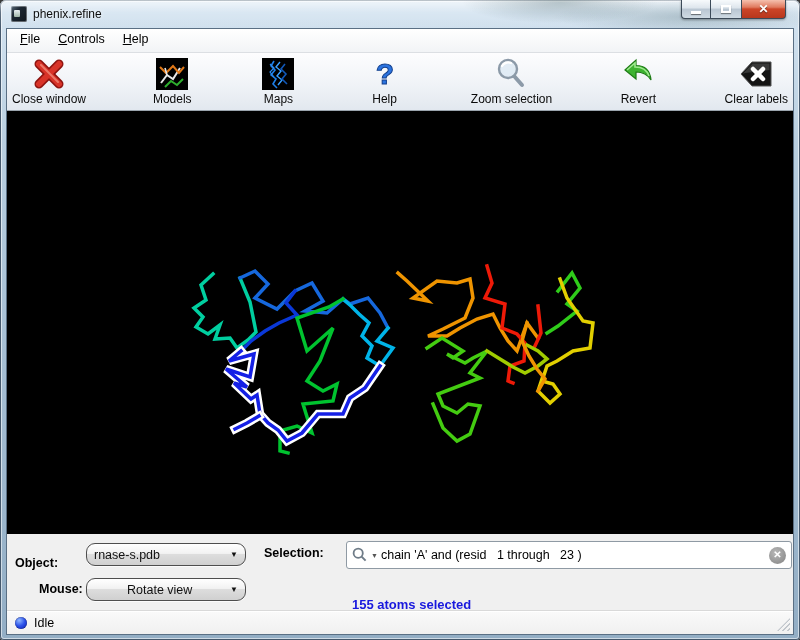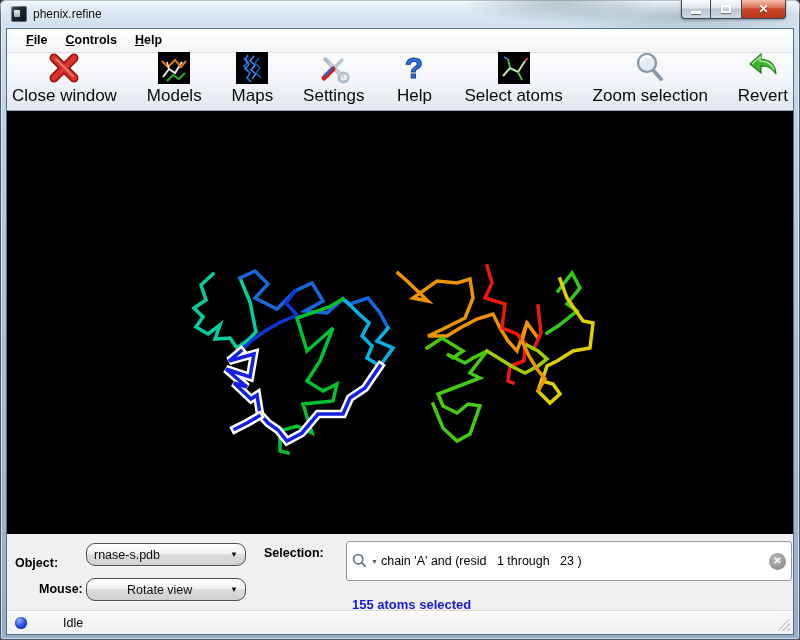--- a/index.html
+++ b/index.html
@@ -34,55 +34,55 @@
   .glyph-min { width:10px; height:3px; background:#fff; box-shadow:0 1px 1px rgba(0,0,0,.5); margin-top:6px; }
   .glyph-max { width:10px; height:8px; border:2px solid #fff; box-shadow:0 1px 1px rgba(0,0,0,.4); }
   .glyph-close { color:#fff; font-size:12px; font-weight:bold; text-shadow:0 1px 1px rgba(0,0,0,.5); line-height:1; }
 
   
   .client { position:absolute; left:6px; right:6px; top:28px; bottom:5px;
     border:1px solid #5a6f84; background:#f0f0f0; display:flex; flex-direction:column; }
 
   .menubar { height:24px; background:linear-gradient(180deg,#ffffff,#f4f6f8 70%,#ecef f2);
     background:linear-gradient(180deg,#ffffff,#f2f4f6); border-bottom:1px solid #dcdfe3;
-    display:flex; align-items:center; padding-left:10px;font-weight:bold; }
+    display:flex; padding-left:4px; }
   .menu-item { display:inline-block; padding:3px 9px; font-size:12.5px; color:#000; cursor:default; }
   .menu-item::first-letter { text-decoration:underline; }
 
   .toolbar { height:58px; background:linear-gradient(180deg,#fdfdfe 0%,#f0f3f7 55%,#e2e8ef 100%);
     border-bottom:1px solid #9aa4ad; display:flex; justify-content:space-between;
     align-items:flex-end; padding:3px 5px 4px 5px; }
   .tool-btn { display:flex; flex-direction:column; align-items:center; gap:1px; min-width:40px; }
   .tool-icon { width:34px; height:34px; display:flex; align-items:center; justify-content:center; }
-  .tool-label { font-size:17px; color:#0a0a0a; white-space:nowrap; }
+  .tool-label { font-size:12px; color:#0a0a0a; white-space:nowrap; }
 
   
   .viewport { height:425px; background:#000; position:relative; overflow:hidden; }
   .viewport svg { position:absolute; inset:0; }
 
   
   .controls { height:76px; background:#f0f0f0; position:relative; }
   .ctl-label { position:absolute; font-weight:bold; font-size:12.5px; color:#000; }
   .combo { position:absolute; width:160px; height:23px; border:1px solid #4e4e4e; border-radius:9px;
     background:linear-gradient(180deg,#ffffff 0%,#f2f2f2 45%,#dddddd 50%,#d0d0d0 100%);
     display:flex; align-items:center; padding:0 7px; font-size:12.5px; box-shadow:0 1px 0 rgba(255,255,255,.7); }
   .combo .arrow { margin-left:auto; font-size:8px; color:#111; }
-  .searchbox { position:absolute; left:339px; top:7px; width:446px; height:40px; background:#fff;
+  .searchbox { position:absolute; left:339px; top:7px; width:446px; height:28px; background:#fff;
     border:1px solid #8f9aa4; border-radius:3px; display:flex; align-items:center; padding:0 5px; gap:3px; }
   .searchbox input { flex:1; border:none; outline:none; font-family:"Liberation Sans",sans-serif;
     font-size:12.5px; color:#000; background:transparent; white-space:pre; }
   .search-clear { width:17px; height:17px; border-radius:50%;
     background:radial-gradient(circle at 40% 35%, #b8b8b8, #8d8d8d 80%); color:#fff; font-size:10px;
     font-weight:bold; display:flex; align-items:center; justify-content:center; line-height:1; }
   .atoms-selected { position:absolute; left:345px; top:47px; font-weight:bold; font-size:13px; }
 
   
   .statusbar { height:24px; margin-top:auto; background:linear-gradient(180deg,#fafafa,#f0f0f0);
     border-top:1px solid #d9d9d9; box-shadow:inset 0 1px 0 #fff; display:flex; align-items:center;
-    padding-left:8px; position:relative;gap:29px; }
+    padding-left:8px; position:relative; }
   .status-ball { width:12px; height:12px; border-radius:50%;
     background:radial-gradient(circle at 35% 28%, #90b8ff 0%, #2c52ea 48%, #0a1cae 100%);
     box-shadow:inset 0 0 1px #00073a; margin-right:7px; }
   .status-text { font-size:12.5px; color:#000; }
   .resize-grip { position:absolute; right:3px; bottom:3px; width:13px; height:13px;
     clip-path:polygon(100% 0, 100% 100%, 0 100%);
     background:linear-gradient(135deg, transparent 0 46%, #c2c7cd 46% 54%, transparent 54% 66%,
       #c2c7cd 66% 74%, transparent 74% 86%, #c2c7cd 86% 94%, transparent 94%); }
 </style>
 </head>
@@ -148,57 +148,30 @@
             <rect width="32" height="32" fill="#000"></rect>
             <polyline points="12,3 9,8 13,12 9,17 14,21 11,26 15,30" fill="none" stroke="#1d7fe8" stroke-width="1.6"></polyline>
             <polyline points="18,4 14,9 19,13 15,18 20,22 16,27" fill="none" stroke="#39a0ff" stroke-width="1.4"></polyline>
             <polyline points="23,6 19,11 24,16 20,21 25,26" fill="none" stroke="#1158b8" stroke-width="1.6"></polyline>
             <polyline points="8,6 12,10 8,14 12,19" fill="none" stroke="#2a8cf0" stroke-width="1.2"></polyline>
           </svg>
         </span>
         <span class="tool-label">Maps</span>
       </div>
 
-      <div class="tool-btn">
-        <span class="tool-icon">
-          <svg width="34" height="34" viewBox="0 0 34 34">
-            <line x1="7" y1="7" x2="25" y2="25" stroke="#aebecb" stroke-width="4"></line>
-            <circle cx="26.5" cy="26.5" r="4.5" fill="none" stroke="#aebecb" stroke-width="3.2"></circle>
-            <rect x="24" y="24" width="6" height="5" fill="#e9eef2"></rect>
-            <line x1="27" y1="27" x2="12" y2="12" stroke="#c9d4dc" stroke-width="2"></line>
-            <line x1="26" y1="8" x2="16" y2="18" stroke="#b8c6d0" stroke-width="3.4"></line>
-            <line x1="16" y1="18" x2="7" y2="27" stroke="#cc2020" stroke-width="5" stroke-linecap="round"></line>
-            <line x1="15" y1="17" x2="8" y2="24" stroke="#2a66d8" stroke-width="2.4" stroke-linecap="round"></line>
-          </svg>
-        </span>
-        <span class="tool-label">Settings</span>
-      </div>
 
       <div class="tool-btn">
         <span class="tool-icon">
           <svg width="34" height="34" viewBox="0 0 34 34">
             <text x="17" y="27" text-anchor="middle" font-family="Liberation Sans,sans-serif" font-size="30" font-weight="bold" fill="#2b74e0" stroke="#123f8c" stroke-width="1">?</text>
           </svg>
         </span>
         <span class="tool-label">Help</span>
       </div>
 
-      <div class="tool-btn">
-        <span class="tool-icon">
-          <svg width="32" height="32" viewBox="0 0 32 32">
-            <rect width="32" height="32" fill="#000"></rect>
-            <polyline points="5,24 12,16 20,20 27,9" fill="none" stroke="#bfe6b0" stroke-width="2"></polyline>
-            <line x1="12" y1="16" x2="10" y2="7" stroke="#56c04e" stroke-width="1.8"></line>
-            <line x1="20" y1="20" x2="24" y2="28" stroke="#56c04e" stroke-width="1.8"></line>
-            <line x1="10" y1="7" x2="6" y2="5" stroke="#4a6cd8" stroke-width="1.8"></line>
-            <line x1="27" y1="9" x2="30" y2="6" stroke="#d84040" stroke-width="1.8"></line>
-          </svg>
-        </span>
-        <span class="tool-label">Select atoms</span>
-      </div>
 
       <div class="tool-btn">
         <span class="tool-icon">
           <svg width="34" height="34" viewBox="0 0 34 34">
             <circle cx="14" cy="12" r="9" fill="#dfeaf4" fill-opacity=".9" stroke="#8c9aa8" stroke-width="2.4"></circle>
             <path d="M8,9 a7,7 0 0 1 9,-3" fill="none" stroke="#ffffff" stroke-width="2.4" stroke-linecap="round"></path>
             <line x1="20.5" y1="19.5" x2="28" y2="28" stroke="#8c9aa8" stroke-width="4" stroke-linecap="round"></line>
           </svg>
         </span>
         <span class="tool-label">Zoom selection</span>
@@ -208,20 +181,31 @@
       <div class="tool-btn">
         <span class="tool-icon">
           <svg width="34" height="34" viewBox="0 0 34 34">
             <path d="M4,13 L15,3 L15,8.5 C24,8.5 29,13 30,23 C26,16.5 21,15 15,15 L15,22 Z" fill="#3db330" stroke="#1c7a14" stroke-width="1.2"></path>
             <path d="M6,13 L14,6 L14,10 C22,10 26,13 28,19" fill="none" stroke="#9fe88f" stroke-width="1.6"></path>
           </svg>
         </span>
         <span class="tool-label">Revert</span>
       </div>
 
+      <div class="tool-btn">
+        <span class="tool-icon">
+          <svg width="34" height="34" viewBox="0 0 34 34">
+            <polygon points="2,17 13,5 32,5 32,29 13,29" fill="#141414" stroke="#555" stroke-width="1"></polygon>
+            <polygon points="3.5,17 13.5,6.5 30.5,6.5 30.5,13 6,16" fill="#3c3c3c" opacity=".9"></polygon>
+            <line x1="14" y1="12" x2="24" y2="22" stroke="#fff" stroke-width="4.5" stroke-linecap="round"></line>
+            <line x1="24" y1="12" x2="14" y2="22" stroke="#fff" stroke-width="4.5" stroke-linecap="round"></line>
+          </svg>
+        </span>
+        <span class="tool-label">Clear labels</span>
+      </div>
 
     </div>
 
     <div class="viewport">
       <svg id="molecule-svg" width="786" height="425" viewBox="0 0 786 425">
           <polyline points="206,163 194,174 199,189 187,197 196,206 189,216 201,223 213,214 208,228 223,227 230,237 241,229 249,221 243,191 233,167" fill="none" stroke="#00cfa0" stroke-width="3.5" stroke-linejoin="miter" stroke-linecap="square"></polyline>
           <polyline points="233,167 248,160 261,173 248,187 270,198 288,180 305,172 316,190 298,200 320,202 336,188 343,193 361,187 373,202 381,217" fill="none" stroke="#1668dd" stroke-width="3.5" stroke-linejoin="miter" stroke-linecap="square"></polyline>
           <polyline points="381,217 370,230 386,237 378,248 373,255 360,247 365,235 355,225 362,212 352,203 344,195 336,188" fill="none" stroke="#00b4e8" stroke-width="3.5" stroke-linejoin="miter" stroke-linecap="square"></polyline>
           <polyline points="288,180 279,192 290,204 272,212 258,220 244,230 234,240" fill="none" stroke="#0a38d8" stroke-width="3.5" stroke-linejoin="miter" stroke-linecap="square"></polyline>
           <polyline points="336,188 322,196 290,207 300,240 326,217 313,250 300,270 316,280 330,273 326,290 296,293 305,322 290,315 273,320" fill="none" stroke="#00c32f" stroke-width="3.5" stroke-linejoin="miter" stroke-linecap="square"></polyline>

